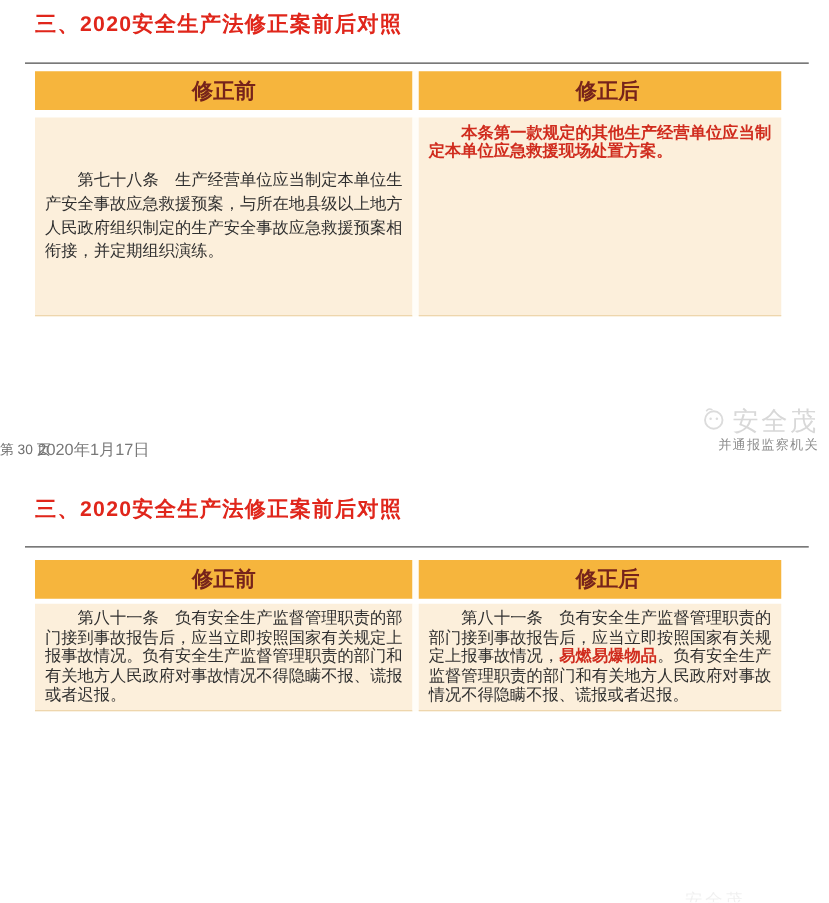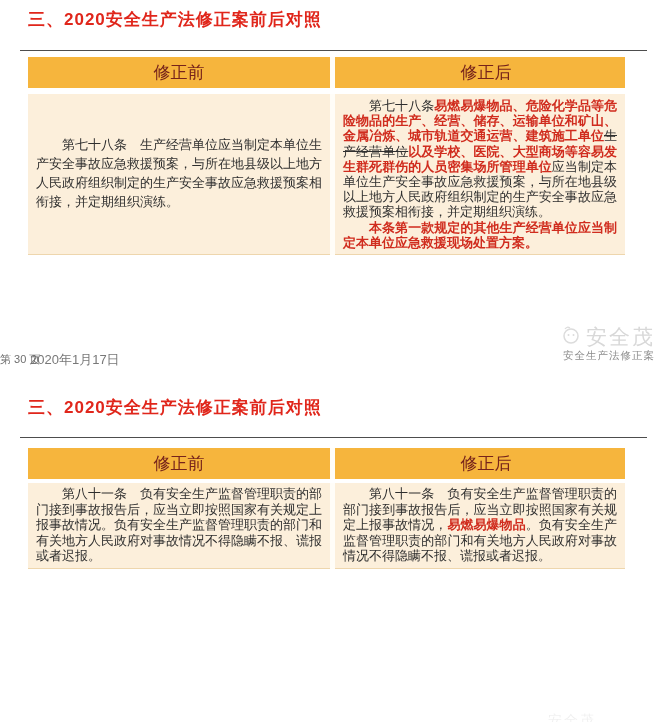--- a/index.html
+++ b/index.html
@@ -12,21 +12,21 @@
     font-size:17px;font-weight:bold;color:var(--title-red,#e0261b);
     letter-spacing:1px;white-space:nowrap;
   }
   .title-rule{
     position:absolute;left:20px;width:627px;height:1px;background:#4d4d4d;
   }
   .cmp-table{position:absolute;left:28px;width:597px;}
   .thead,.tbody{display:flex;}
   .th{
     background:var(--header-orange,#f6b53d);height:31px;line-height:31px;
-    text-align:center;font-size:17px;font-weight:normal;color:var(--header-maroon,#76231b);
+    text-align:center;font-size:17px;font-weight:bold;color:var(--header-maroon,#76231b);
   }
   .vgap{width:5px;background:#fffdf8;flex:0 0 5px;}
   .hgap{height:6px;}
   .col-left{width:302px;flex:0 0 302px;box-sizing:border-box;}
   .col-right{flex:1;box-sizing:border-box;padding-left:12px;}
   .td{
     background:var(--cell-bg,#fcefdb);border-bottom:1px solid #eed6ad;
     font-size:13px;color:#2f2f2f;
   }
   .td p{margin:0;text-indent:2em;text-align:justify;}
@@ -67,42 +67,41 @@
       <div class="vgap"></div>
       <div class="th col-right">修正后</div>
     </div>
     <div class="hgap"></div>
     <div class="tbody" id="t1-body">
       <div class="td col-left before-cell center-v lh-loose">
         <p>第七十八条　生产经营单位应当制定本单位生产安全事故应急救援预案，与所在地县级以上地方人民政府组织制定的生产安全事故应急救援预案相衔接，并定期组织演练。</p>
       </div>
       <div class="vgap"></div>
       <div class="td col-right after-cell lh-tight">
-        <p><span class="seg-plain">第七十八条</span><span class="seg-added">易燃易爆物品、危险化学品等危险物品的生产、经营、储存、运输单位和矿山、金属冶炼、城市轨道交通运营、建筑施工单位</span><span class="seg-deleted">生产经营单位</span><span class="seg-added">以及学校、医院、大型商场等容易发生群死群伤的人员密集场所管理单位</span><span class="seg-plain">应当制定本单位生产安全事故应急救援预案，与所在地县级以上地方人民政府组织制定的生产安全事故应急救援预案相衔接，并定期组织演练。</span></p>
         <p><span class="seg-added">本条第一款规定的其他生产经营单位应当制定本单位应急救援现场处置方案。</span></p>
       </div>
     </div>
   </div>
 
   <span class="footer-date">2020年1月17日</span>
   <span class="footer-page">第 30 页</span>
 
   <div class="brand">
     <div class="brand-row">
       <span>
         <svg width="24" height="20" viewBox="0 0 24 20">
           <circle cx="12" cy="11" r="7" fill="none" stroke="#dcdcdc" stroke-width="1.5"></circle>
           <circle cx="9.5" cy="10" r="1" fill="#dcdcdc"></circle>
           <circle cx="14.5" cy="10" r="1" fill="#dcdcdc"></circle>
           <path d="M6 4 Q8 1 11 3" fill="none" stroke="#dcdcdc" stroke-width="1.2"></path>
         </svg>
       </span>
       <span class="brand-name">安全茂</span>
     </div>
-    <div class="brand-caption">安全生产法修正案</div>
+    <div class="brand-caption">并通报监察机关</div>
   </div>
 
   <h1 class="slide-title" id="t2-title">三、2020安全生产法修正案前后对照</h1>
   <div class="title-rule" id="t2-rule"></div>
 
   <div class="cmp-table" id="t2-table">
     <div class="thead">
       <div class="th col-left">修正前</div>
       <div class="vgap"></div>
       <div class="th col-right">修正后</div>

